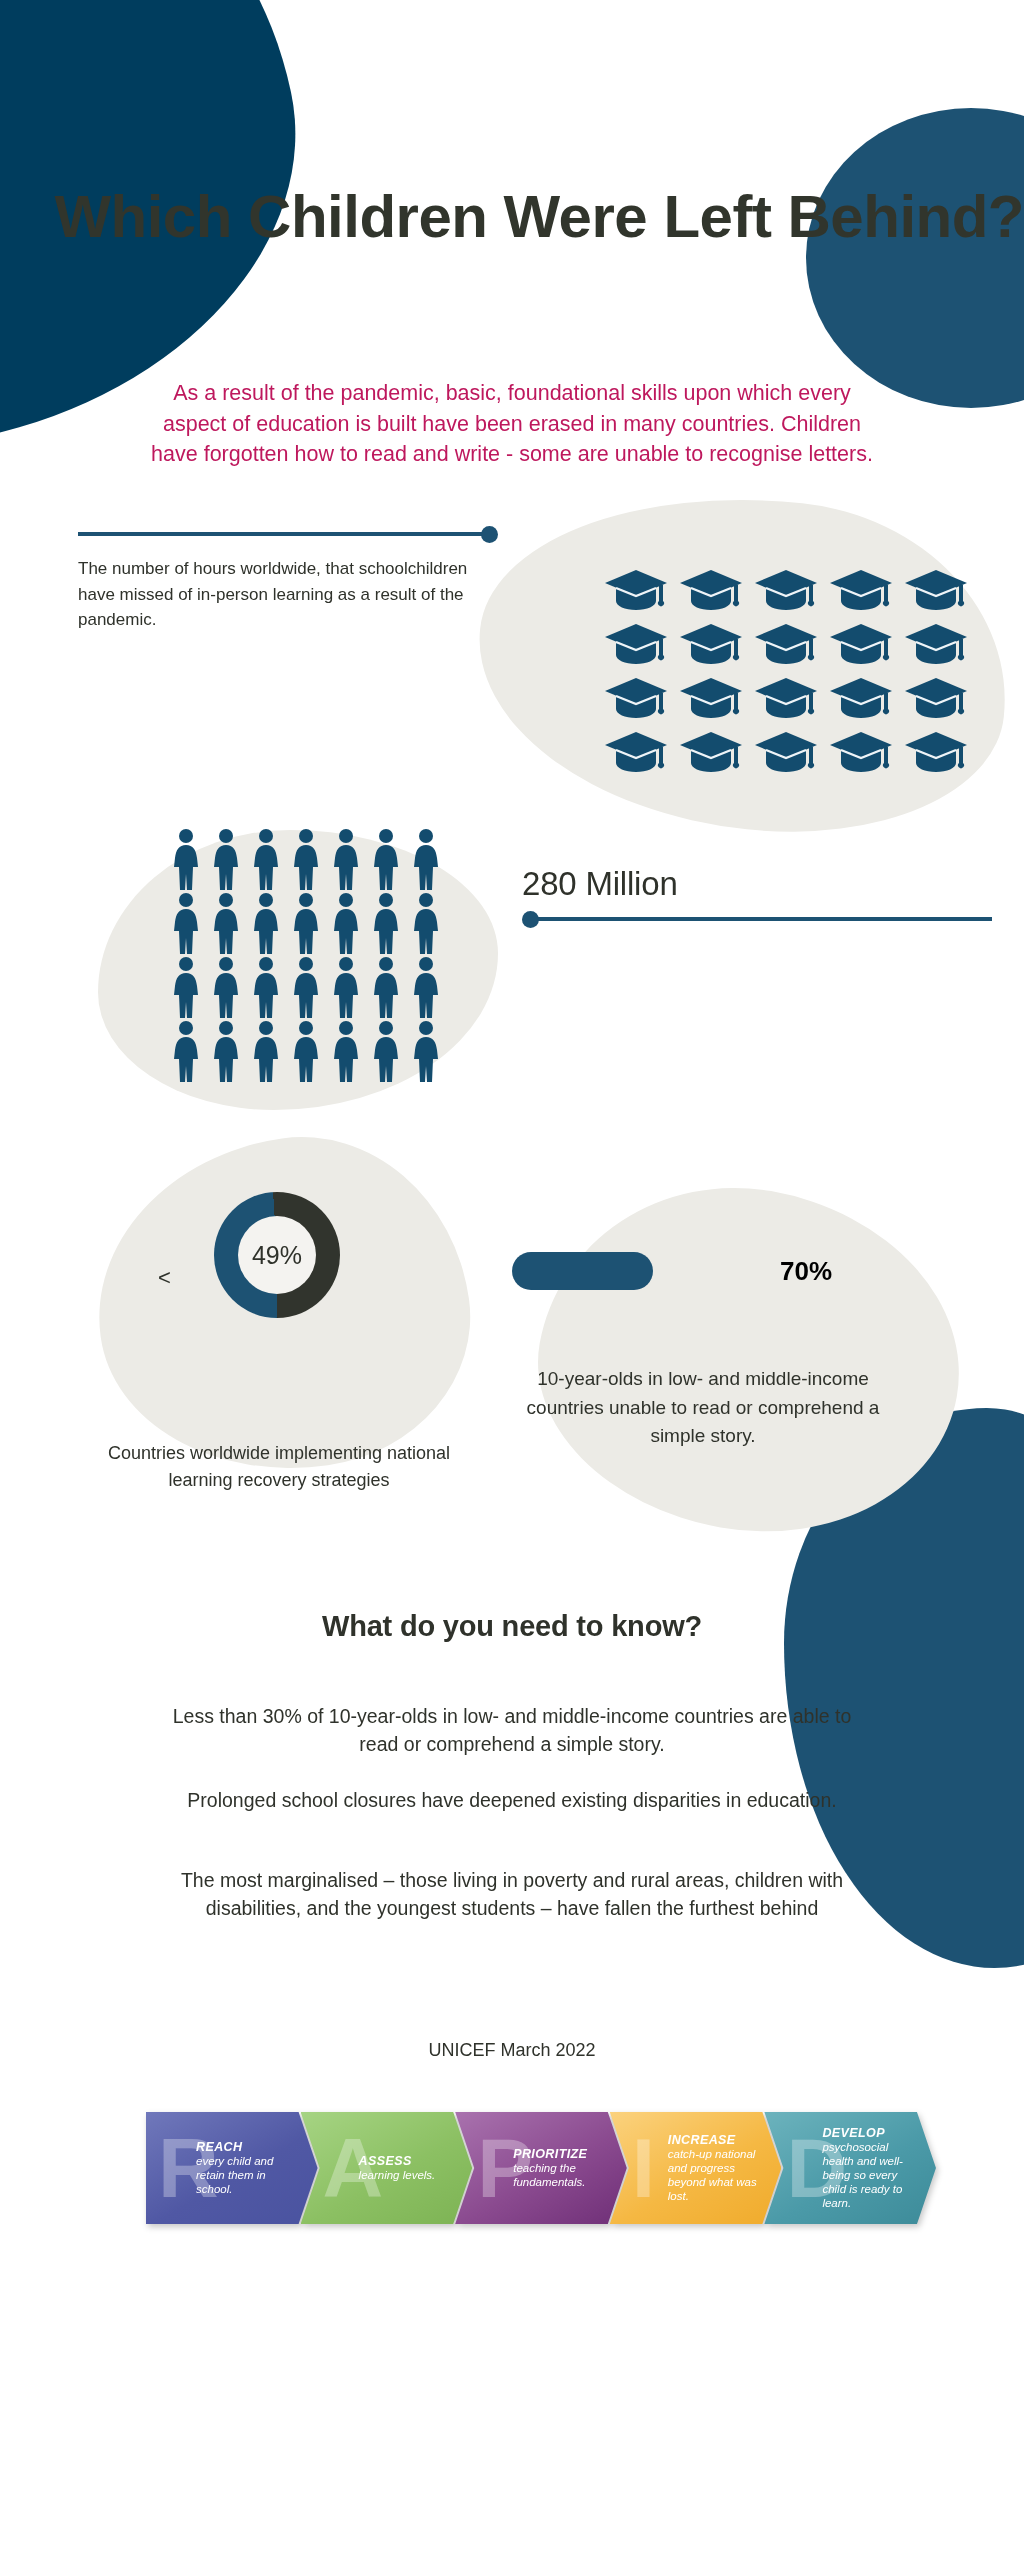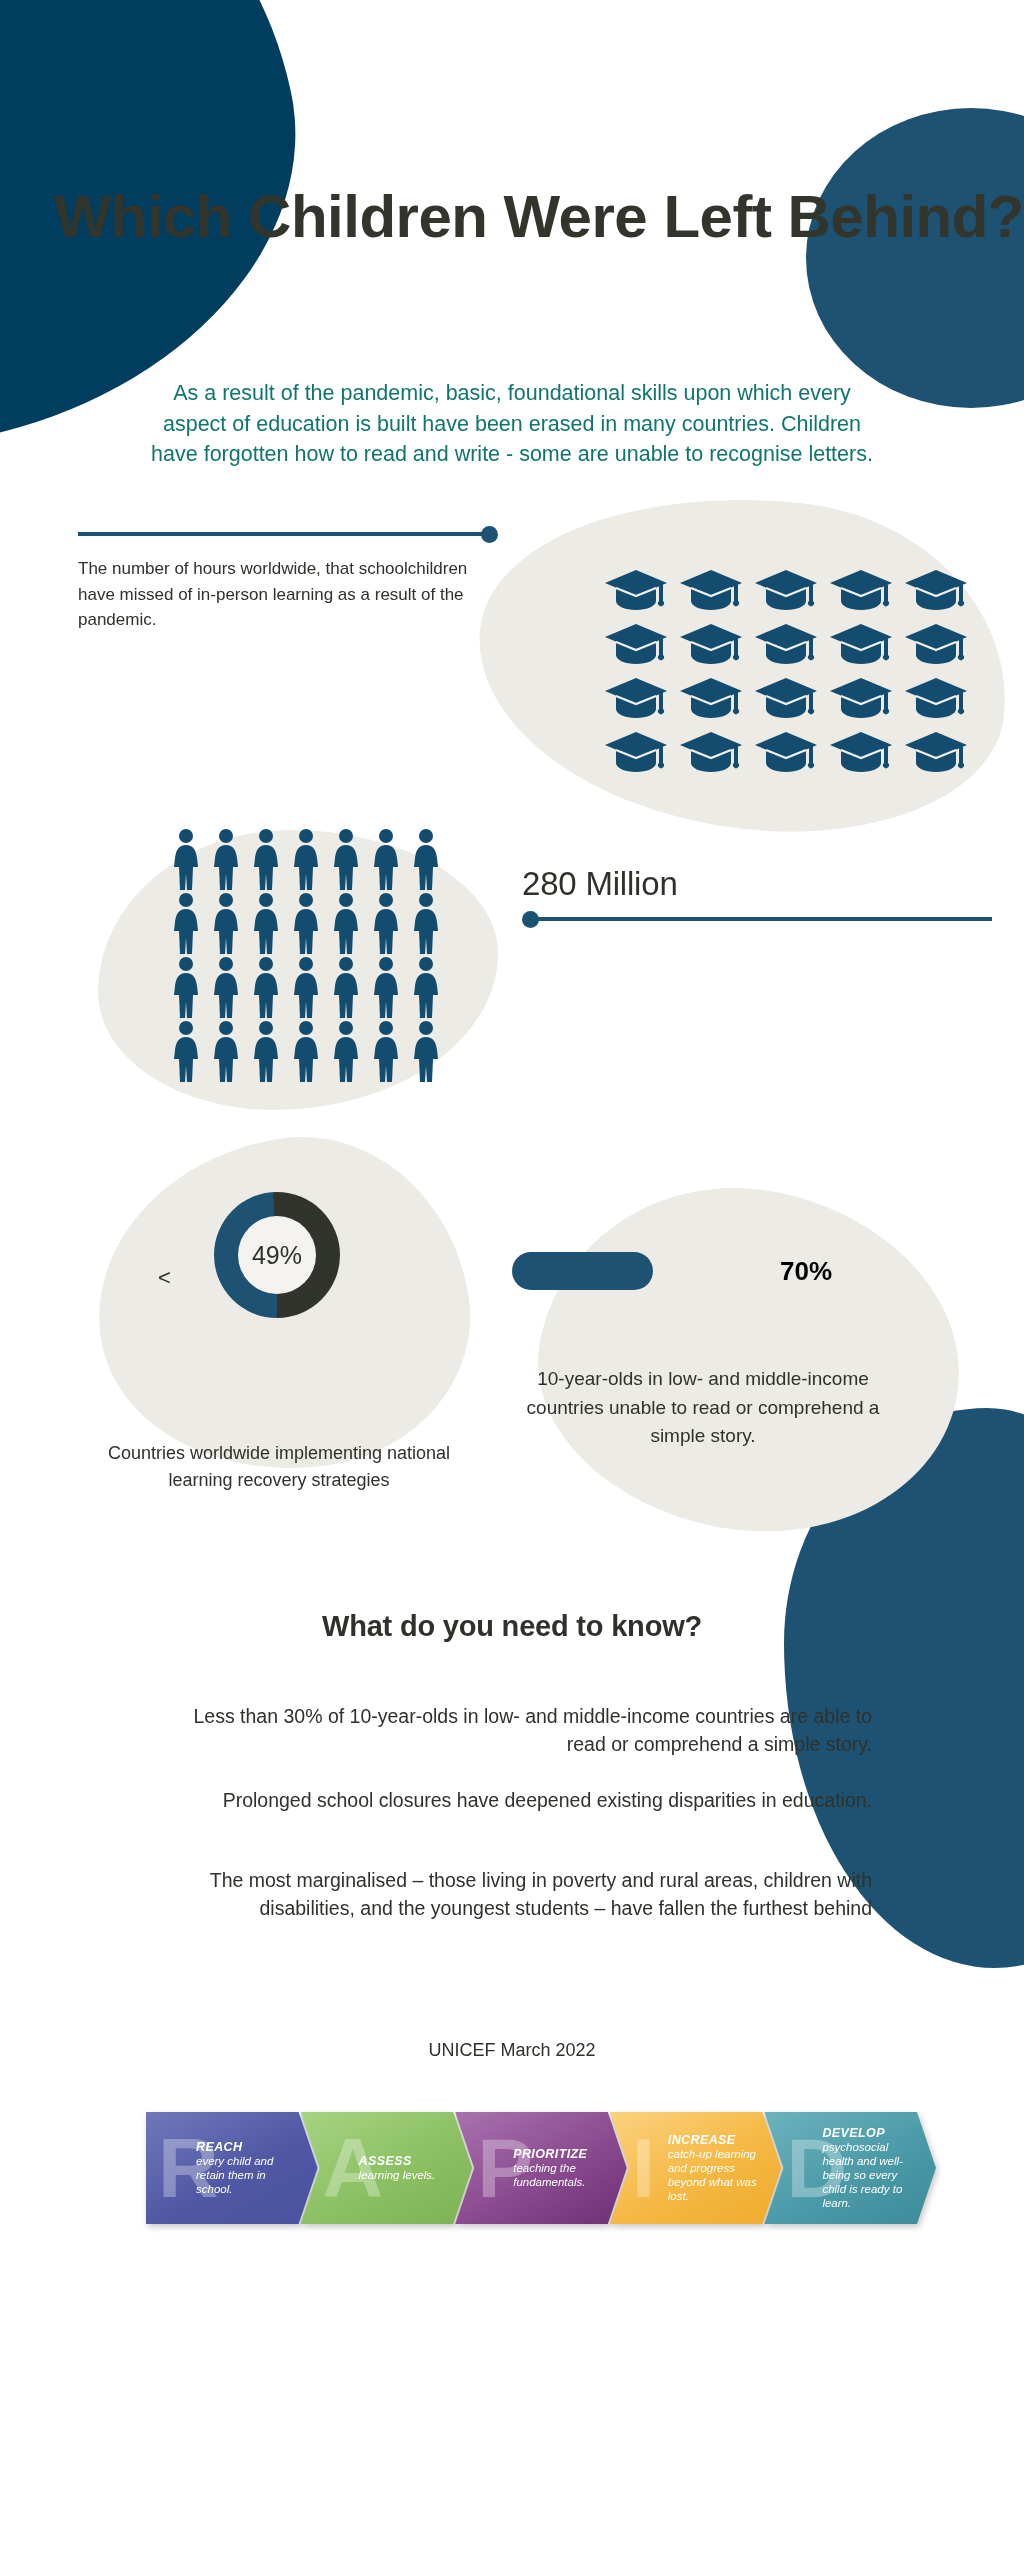--- a/index.html
+++ b/index.html
@@ -62,21 +62,21 @@
   
   #headline {
     position: absolute; top: 182px; left: 0; width: 100%;
     text-align: right;
     font-size: 60px; font-weight: bold; line-height: 1.18;
     letter-spacing: -0.5px; color: #31352c;
   }
   #intro {
     position: absolute; top: 378px; left: 142px; width: 740px;
     text-align: center; font-size: 21.5px; line-height: 1.42;
-    color: #0f766e;
+    color: #be185d;
   }
 
   
   #stat1 { position: absolute; top: 518px; left: 78px; width: 420px; }
   #stat1 .big { font-size: 33px; font-weight: normal; color: #2f322b; letter-spacing: -0.2px; }
   .rule-wrap { position: relative; height: 16px; margin-top: 8px; }
   .rule { position: absolute; top: 6px; height: 4px; background: #1d5273; }
   .rule-dot {
     position: absolute; top: 0; width: 17px; height: 17px;
     background: #1d5273; border-radius: 50%;
@@ -139,21 +139,21 @@
     text-align: center; font-size: 19px; line-height: 1.5;
   }
 
   
   #know-title {
     position: absolute; top: 1610px; left: 0; width: 100%;
     text-align: center; font-size: 29px; color: #2f322b; letter-spacing: -0.2px;
   }
   .know-p {
     position: absolute; left: 152px; width: 720px;
-    text-align: right; font-size: 19.5px; line-height: 1.45;
+    text-align: center; font-size: 19.5px; line-height: 1.45;
   }
   #know-p1 { top: 1702px; }
   #know-p2 { top: 1786px; }
   #know-p3 { top: 1866px; }
 
   #source {
     position: absolute; top: 2040px; left: 0; width: 100%;
     text-align: center; font-size: 18px; color: #2f322b;
   }
 
@@ -606,21 +606,21 @@
     <div class="seg-text">
       <div class="seg-word">PRIORITIZE</div>
       <div class="seg-sub">teaching the fundamentals.</div>
     </div>
   </div>
 
   <div class="seg" style="background:linear-gradient(150deg,#fbd27e 0%,#f5b843 55%,#f0ab2c 100%)">
     <span class="seg-letter">I</span>
     <div class="seg-text">
       <div class="seg-word">INCREASE</div>
-      <div class="seg-sub">catch-up learning and progress beyond what was lost.</div>
+      <div class="seg-sub">catch-up national and progress beyond what was lost.</div>
     </div>
   </div>
 
   <div class="seg" style="background:linear-gradient(150deg,#6cb3bd 0%,#4b9aa8 55%,#3d8b99 100%)">
     <span class="seg-letter">D</span>
     <div class="seg-text">
       <div class="seg-word">DEVELOP</div>
       <div class="seg-sub">psychosocial health and well-being so every child is ready to learn.</div>
     </div>
   </div>

